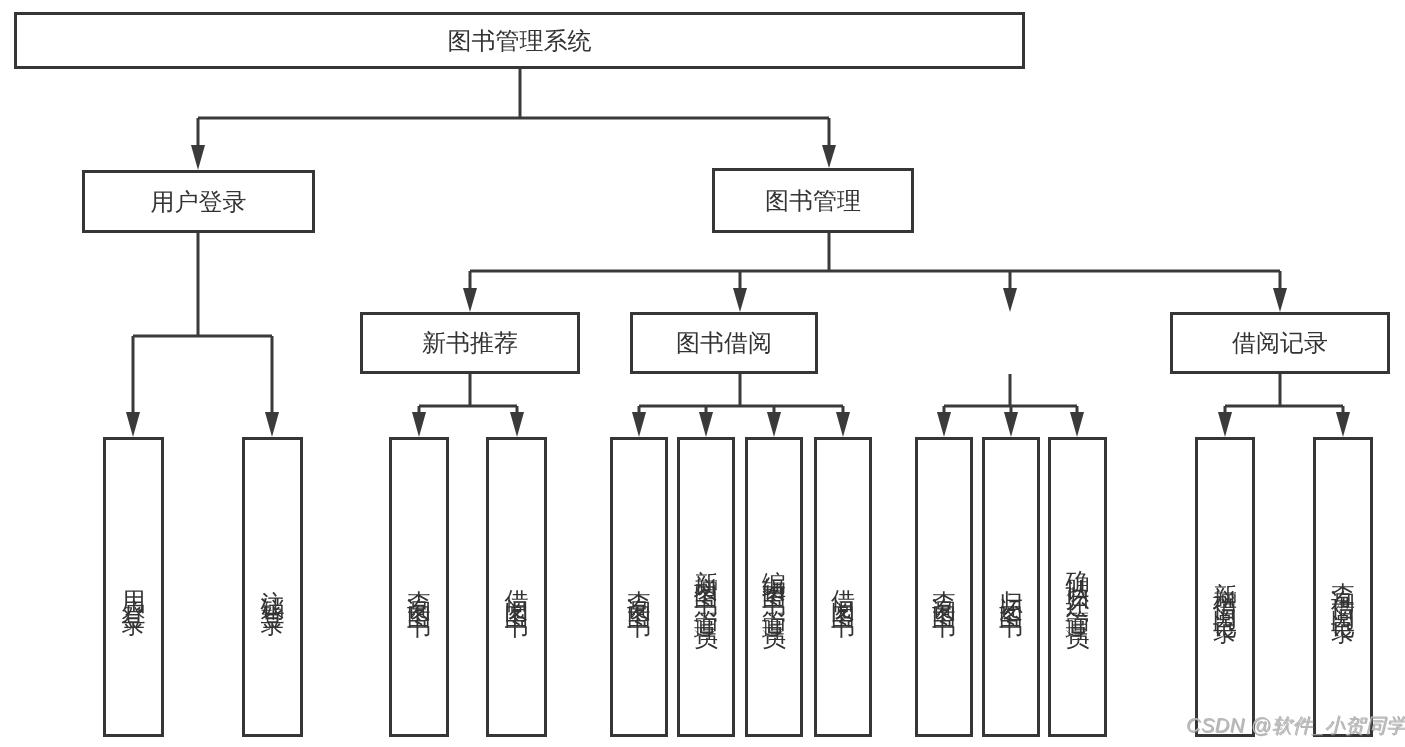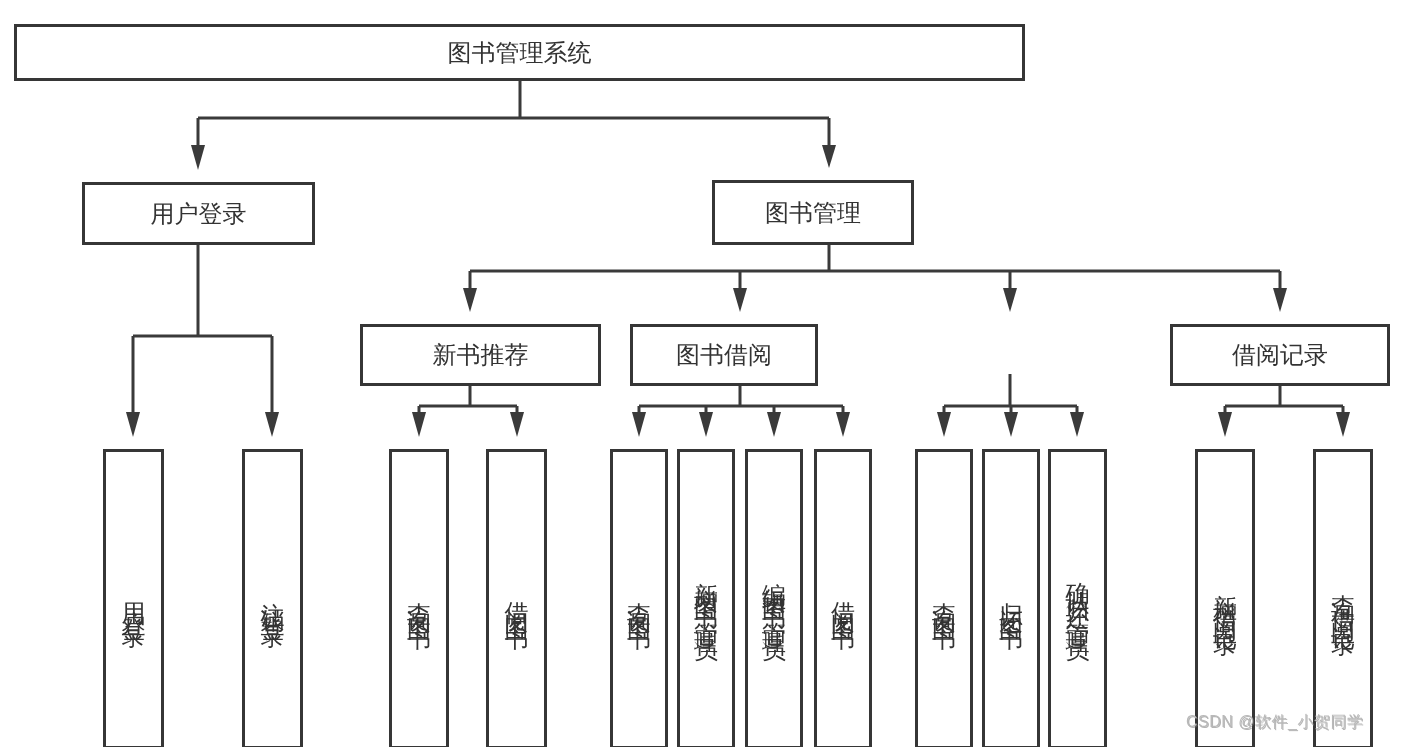--- a/index.html
+++ b/index.html
@@ -8,31 +8,31 @@
   html,body{margin:0;padding:0;background:var(--bg);}
   .stage{
     position:relative;width:1405px;height:747px;background:var(--bg);
     overflow:hidden;font-family:"Liberation Sans","DejaVu Sans",sans-serif;color:var(--text);
   }
   .connectors{position:absolute;left:0;top:0;z-index:0;}
   .c-line{stroke:var(--line);stroke-width:3;fill:none;}
   .c-arrow{fill:var(--line);stroke:none;}
   .node{
     position:absolute;box-sizing:border-box;border:3px solid var(--border);
-    background:#fff;display:flex;align-items:center;justify-content:center;z-index:1;margin-top:12px;
+    background:#fff;display:flex;align-items:center;justify-content:center;z-index:1;
   }
   .h-label{font-size:24px;white-space:nowrap;}
   .v-label{
     writing-mode:vertical-rl;text-orientation:mixed;
     font-size:24px;line-height:1;letter-spacing:8px;white-space:nowrap;
   }
   .watermark{
     position:absolute;left:1186px;top:712px;z-index:5;
-    font-size:16px;letter-spacing:.5px;color:var(--wm);
-    text-shadow:1px 1px 0 rgba(120,120,120,.55);white-space:nowrap;
+    font-size:20px;letter-spacing:.5px;color:var(--wm);
+    text-shadow:1px 1px 0 rgba(120,120,120,.55);white-space:nowrap;font-style:italic;
   }
 </style>
 </head>
 <body>
 
 <div class="stage">
 
   <svg class="connectors" width="1405" height="747" viewBox="0 0 1405 747" aria-hidden="true">
 
     <path class="c-line" d="M520 69 V118 M198 118 H829 M198 118 V146 M829 118 V146"></path>
@@ -73,21 +73,21 @@
     <span class="h-label">图书管理系统</span>
   </div>
 
   <div class="node" style="left:82px;top:170px;width:233px;height:63px">
     <span class="h-label">用户登录</span>
   </div>
   <div class="node" style="left:712px;top:168px;width:202px;height:65px">
     <span class="h-label">图书管理</span>
   </div>
 
-  <div class="node" style="left:360px;top:312px;width:241px;height:62px">
+  <div class="node" style="left:360px;top:312px;width:220px;height:62px">
     <span class="h-label">新书推荐</span>
   </div>
   <div class="node" style="left:630px;top:312px;width:188px;height:62px">
     <span class="h-label">图书借阅</span>
   </div>
   <div class="node" style="left:1170px;top:312px;width:220px;height:62px">
     <span class="h-label">借阅记录</span>
   </div>
 
   <div class="node" style="left:103px;top:437px;width:61px;height:300px">

